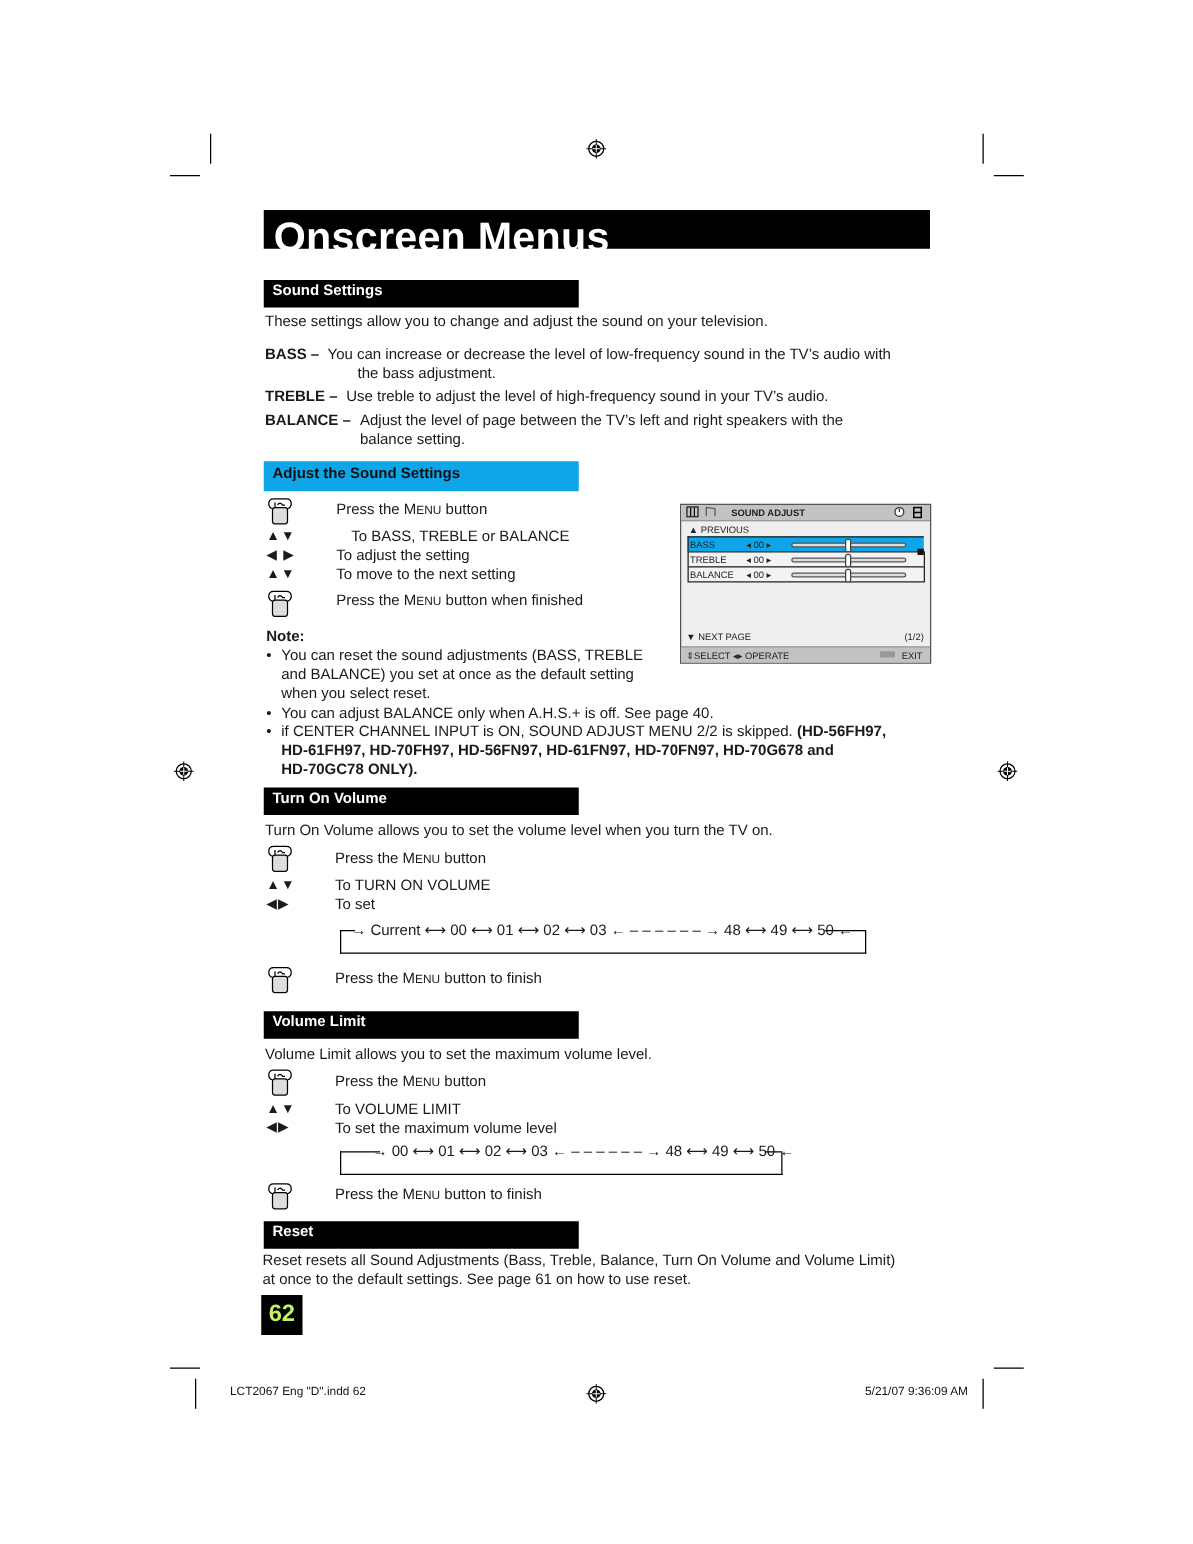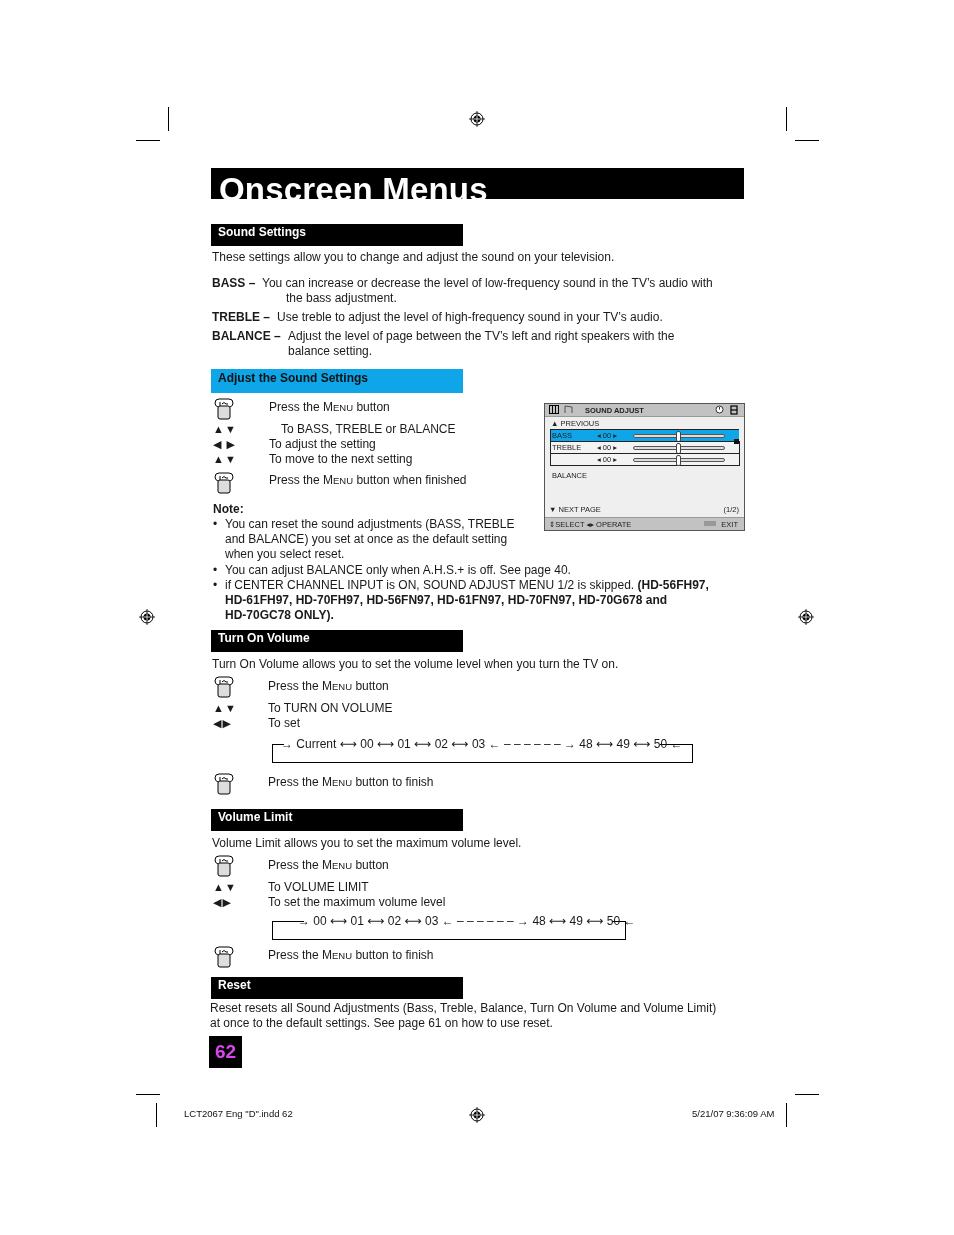--- a/index.html
+++ b/index.html
@@ -23,21 +23,21 @@
   .loop { position:absolute; border:1px solid #000; border-top:none; }
   .loopline { position:absolute; height:1px; background:#000; }
   .seq { position:absolute; font-size:12px; white-space:nowrap; }
   .tv { position:absolute; left:544px; top:403px; width:199px; height:126px; border:1px solid #555; background:#efefef; font-size:7.5px; color:#222; }
   .tv .top { position:absolute; left:0; top:0; width:199px; height:12px; background:#c2c2c2; border-bottom:1px solid #999; }
   .tv .bot { position:absolute; left:0; bottom:0; width:199px; height:12px; background:#c2c2c2; border-top:1px solid #999; }
   .tv .row { position:absolute; left:5px; width:188px; height:11px; border:1px solid #222; background:#f3f3f3; }
   .tv .row.sel { background:#0ea5e9; }
   .slider { position:absolute; left:82px; top:4px; width:90px; height:2px; border:1px solid #555; border-radius:2px; background:#ddd; }
   .knob { position:absolute; left:42px; top:-4px; width:3px; height:9px; border:1px solid #444; border-radius:2px; background:#fff; }
-  .pg { position:absolute; left:209px; top:1036px; width:33px; height:32px; background:#000; color:#d946ef; font-weight:bold; font-size:19px; text-align:center; line-height:32px; }
+  .pg { position:absolute; left:209px; top:1036px; width:33px; height:32px; background:#000; color:#bef264; font-weight:bold; font-size:19px; text-align:center; line-height:32px; }
   .foot { position:absolute; font-size:9.5px; color:#111; white-space:nowrap; }
 </style>
 </head>
 <body>
 
 <div class="crop-v" style="left:168px;top:107px;"></div>
 <div class="crop-h" style="left:136px;top:140px;"></div>
 <div class="crop-v" style="left:786px;top:107px;"></div>
 <div class="crop-h" style="left:795px;top:140px;"></div>
 <div class="crop-v" style="left:156px;top:1103px;"></div>
@@ -152,21 +152,21 @@
       </div>
   </div>
   <div class="row" style="top:37px;">
     <span style="position:absolute;left:1px;top:1px;">TREBLE</span>
     <span style="position:absolute;left:46px;top:1px;">◂ <span>00</span> ▸</span>
     <div class="slider">
         <div class="knob"></div>
       </div>
   </div>
   <div class="row" style="top:49px;">
-    <span style="position:absolute;left:1px;top:1px;margin-top:16px;">BALANCE</span>
+    <span style="position:absolute;left:1px;top:1px;">BALANCE</span>
     <span style="position:absolute;left:46px;top:1px;">◂ <span>00</span> ▸</span>
     <div class="slider">
         <div class="knob"></div>
       </div>
   </div>
   <div style="position:absolute;left:189px;top:35px;width:5px;height:5px;background:#111;"></div>
   <div style="position:absolute;left:4px;top:101px;">▼ NEXT PAGE</div>
   <div style="position:absolute;right:5px;top:101px;">(1/2)</div>
   <div class="bot">
     <span style="position:absolute;left:4px;top:2px;">⇕<span>SELECT</span> ◂▸ <span>OPERATE</span></span>
@@ -176,21 +176,21 @@
 </div>
 
 <div class="txt b" style="left:213px;top:502px;">Note:</div>
 <div class="txt" style="left:213px;top:517px;">•</div>
 <div class="txt" style="left:225px;top:517px;">You can reset the sound adjustments (BASS, TREBLE</div>
 <div class="txt" style="left:225px;top:532px;">and BALANCE) you set at once as the default setting</div>
 <div class="txt" style="left:225px;top:547px;">when you select reset.</div>
 <div class="txt" style="left:213px;top:563px;">•</div>
 <div class="txt" style="left:225px;top:563px;">You can adjust BALANCE only when A.H.S.+ is off. See page 40.</div>
 <div class="txt" style="left:213px;top:578px;">•</div>
-<div class="txt" style="left:225px;top:578px;"><span>if CENTER CHANNEL INPUT is ON, SOUND ADJUST MENU 1/2 is skipped. </span><span class="b">(HD-56FH97,</span></div>
+<div class="txt" style="left:225px;top:578px;"><span>if CENTER CHANNEL INPUT is ON, SOUND ADJUST MENU 2/2 is skipped. </span><span class="b">(HD-56FH97,</span></div>
 <div class="txt b" style="left:225px;top:593px;">HD-61FH97, HD-70FH97, HD-56FN97, HD-61FN97, HD-70FN97, HD-70G678 and</div>
 <div class="txt b" style="left:225px;top:608px;">HD-70GC78 ONLY).</div>
 
 <div class="sec-head" style="top:630px;">
   <span>Turn On Volume</span>
 </div>
 <div class="txt" style="left:212px;top:657px;">Turn On Volume allows you to set the volume level when you turn the TV on.</div>
 
 <svg class="hand" style="left:213px;top:676px;" viewBox="0 0 22 22">
     <path d="M5 9 Q2 8 2 5 Q2 1 6 1 L16 1 Q20 1 20 5 Q20 8 17 9" fill="none" stroke="#000" stroke-width="1"></path>

